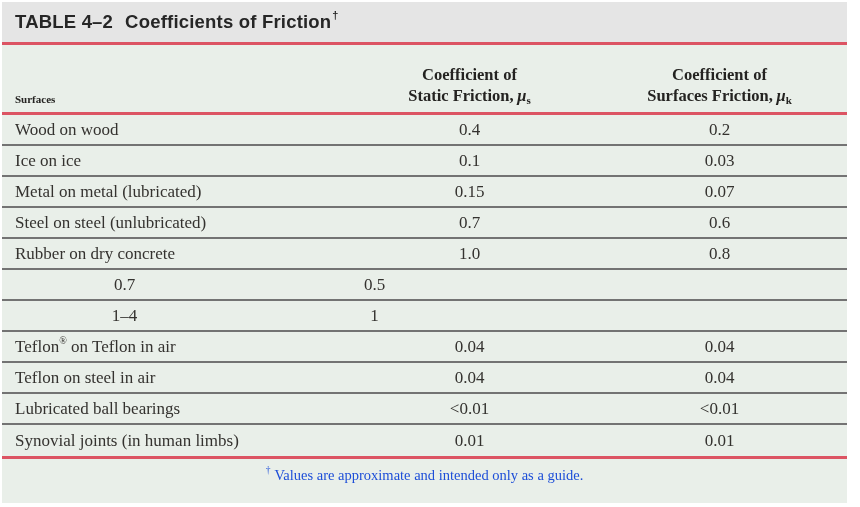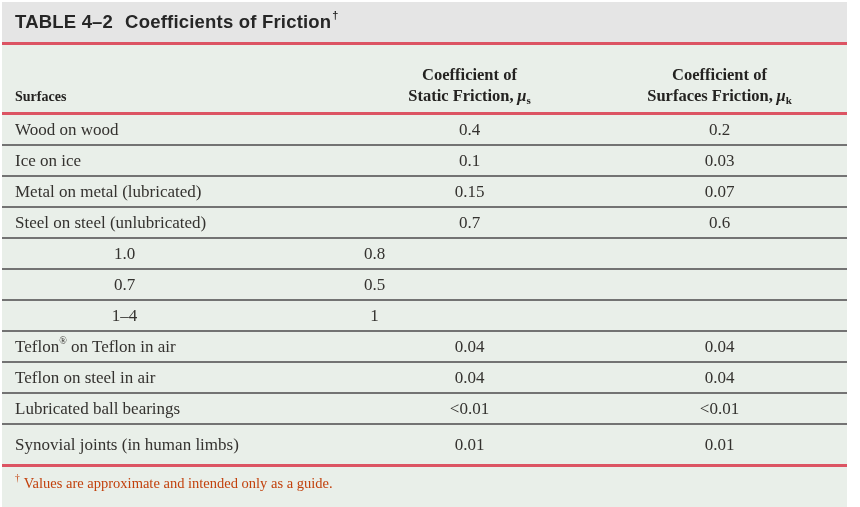--- a/index.html
+++ b/index.html
@@ -52,21 +52,21 @@
     color: #242321;
     font-weight: bold;
   }
   .c1 { width: 345px; box-sizing: border-box; padding-left: 13px; }
   .c2 { width: 245px; text-align: center; }
   .c3 { width: 255px; text-align: center; }
   .header-row .c1 {
     display: flex;
     align-items: flex-end;
     padding-bottom: 7px;
-    font-size: 14px;
+    font-size: 11px;
   }
   .header-row .c2, .header-row .c3 {
     display: flex;
     flex-direction: column;
     justify-content: flex-end;
     padding-bottom: 6px;
     font-size: 16.5px;
     line-height: 21px;
   }
   .mu { font-style: italic; font-weight: bold; }
@@ -78,34 +78,35 @@
   .hline2 .pre { margin-right: 0.22em; }
   .row {
     height: 29px;
     background: #e9efe9;
     border-bottom: 2px solid #737373;
     display: flex;
     align-items: center;
     font-size: 17px;
     color: #34322f;
   }
-  .row:last-child { border-bottom: none; height: 39px; justify-content: space-between; }
+  .row:last-child { border-bottom: none; height: 31px; justify-content: space-between; }
   .reg {
     font-size: 10px;
     line-height: 0;
     position: relative;
     top: -1px;
   }
   .footnote {
     height: 44px;
     background: #e9efe9;
     box-sizing: border-box;
     padding: 8px 13px 0 13px;
     font-size: 14.5px;
-    color: #c2410c;
+    color: #1d4ed8;
+    text-align: center;
   }
   .footnote sup {
     font-size: 9.5px;
     line-height: 0;
     margin-right: 4px;
     position: relative;
     top: -1px;
   }
 </style>
 </head>
@@ -152,20 +153,21 @@
           <div class="c1 cell"><span>Metal on metal (lubricated)</span><sup class="reg"></sup><span></span></div>
           <div class="c2 cell"><span>0.15</span></div>
           <div class="c3 cell"><span>0.07</span></div>
         </div>
         <div class="row">
           <div class="c1 cell"><span>Steel on steel (unlubricated)</span><sup class="reg"></sup><span></span></div>
           <div class="c2 cell"><span>0.7</span></div>
           <div class="c3 cell"><span>0.6</span></div>
         </div>
         <div class="row">
+          <div class="c1 cell"><span>Rubber on dry concrete</span><sup class="reg"></sup><span></span></div>
           <div class="c2 cell"><span>1.0</span></div>
           <div class="c3 cell"><span>0.8</span></div>
         </div>
         <div class="row">
           <div class="c2 cell"><span>0.7</span></div>
           <div class="c3 cell"><span>0.5</span></div>
         </div>
         <div class="row">
           <div class="c2 cell"><span>1–4</span></div>
           <div class="c3 cell"><span>1</span></div>

